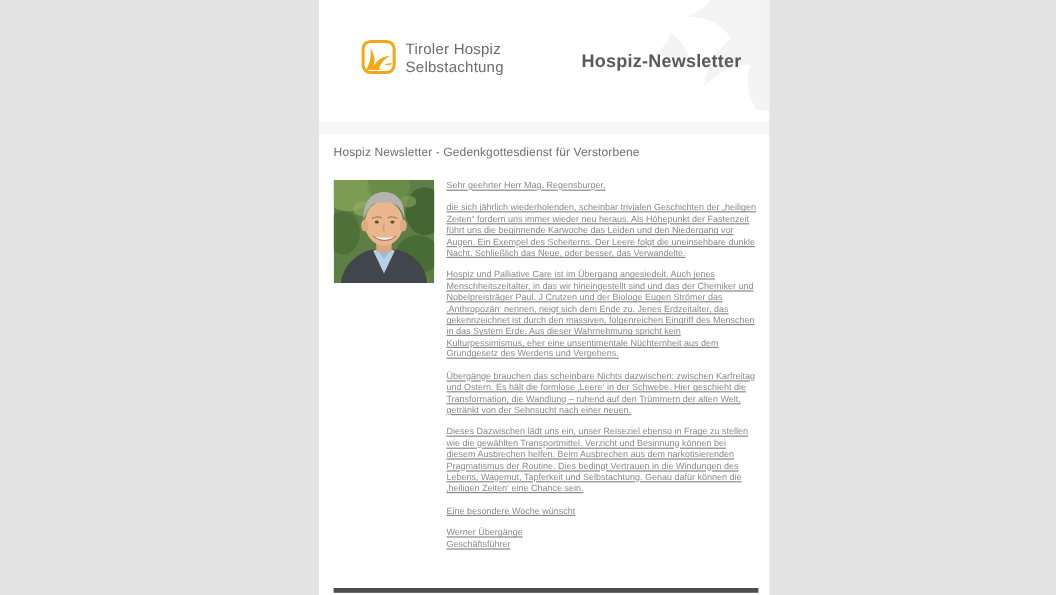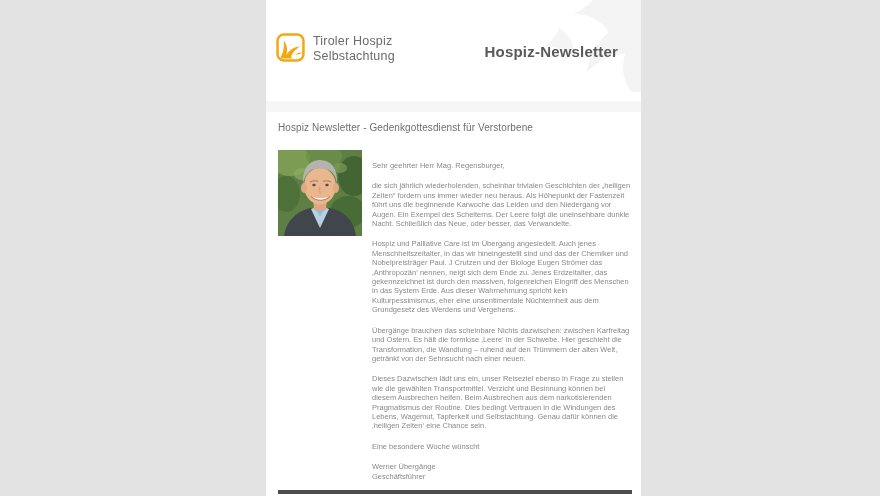--- a/index.html
+++ b/index.html
@@ -28,21 +28,21 @@
     overflow: hidden;
   }
   .watermark {
     position: absolute;
     right: -18px; top: -12px;
     width: 130px; height: 104px;
     pointer-events: none;
   }
   .brand {
     position: absolute;
-    left: 10px; top: 33px;
+    left: 35px; top: 33px;
     display: flex;
     align-items: flex-start;
   }
   .brand-icon { width: 29px; height: 29px; display: block; }
   .brand-text {
     margin-left: 8px;
     margin-top: 1px;
     font-size: 12.5px;
     line-height: 15px;
     color: #6b6b6b;
@@ -89,21 +89,21 @@
     overflow: hidden;
   }
   .photo svg { display: block; }
   .text-col {
     margin-left: 10px;
     width: 259px;
     font-size: 7.5px;
     line-height: 9.4px;
     color: #8a8a8a;
   }
-  .text-col p { margin: 11px 0 9px 0; }
+  .text-col p { margin: 0 0 9px 0; text-decoration: underline; }
   .text-col p.sig { margin-bottom: 0; }
 
   .footer-bar {
     position: absolute;
     left: 12px; bottom: 2px;
     width: 354px; height: 4px;
     background: #4d4d4d;
   }
 </style>
 </head>

